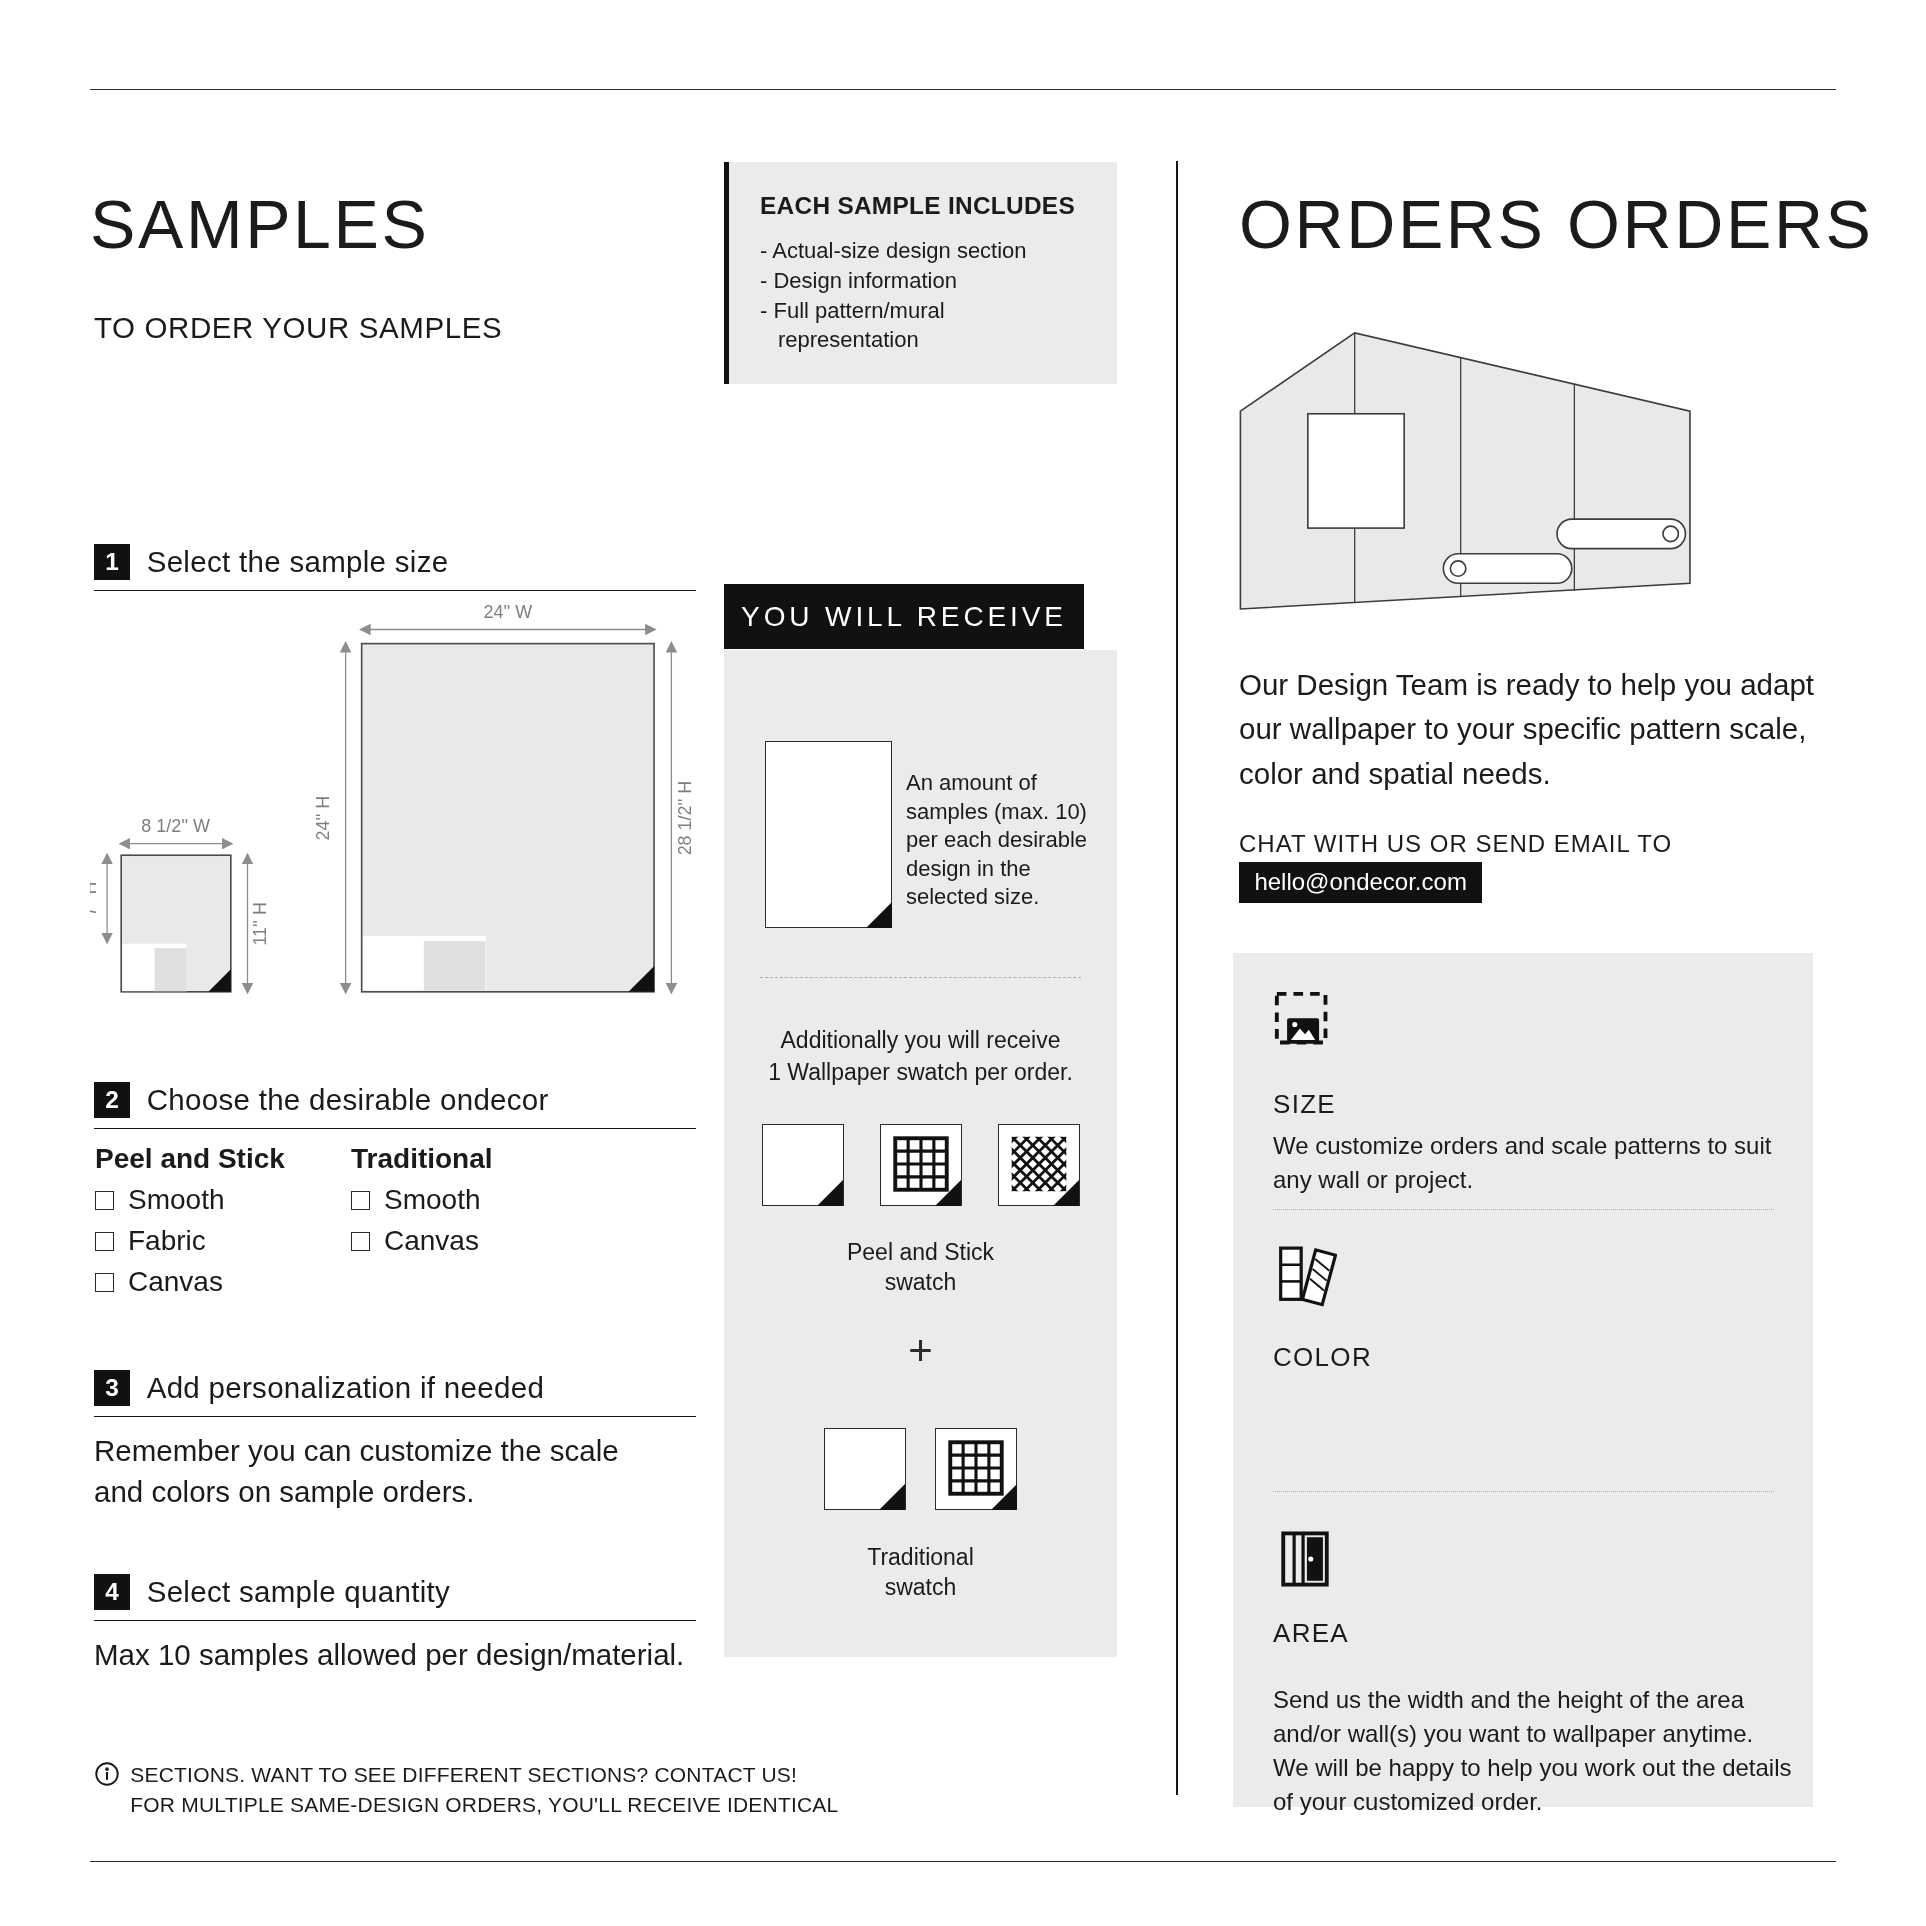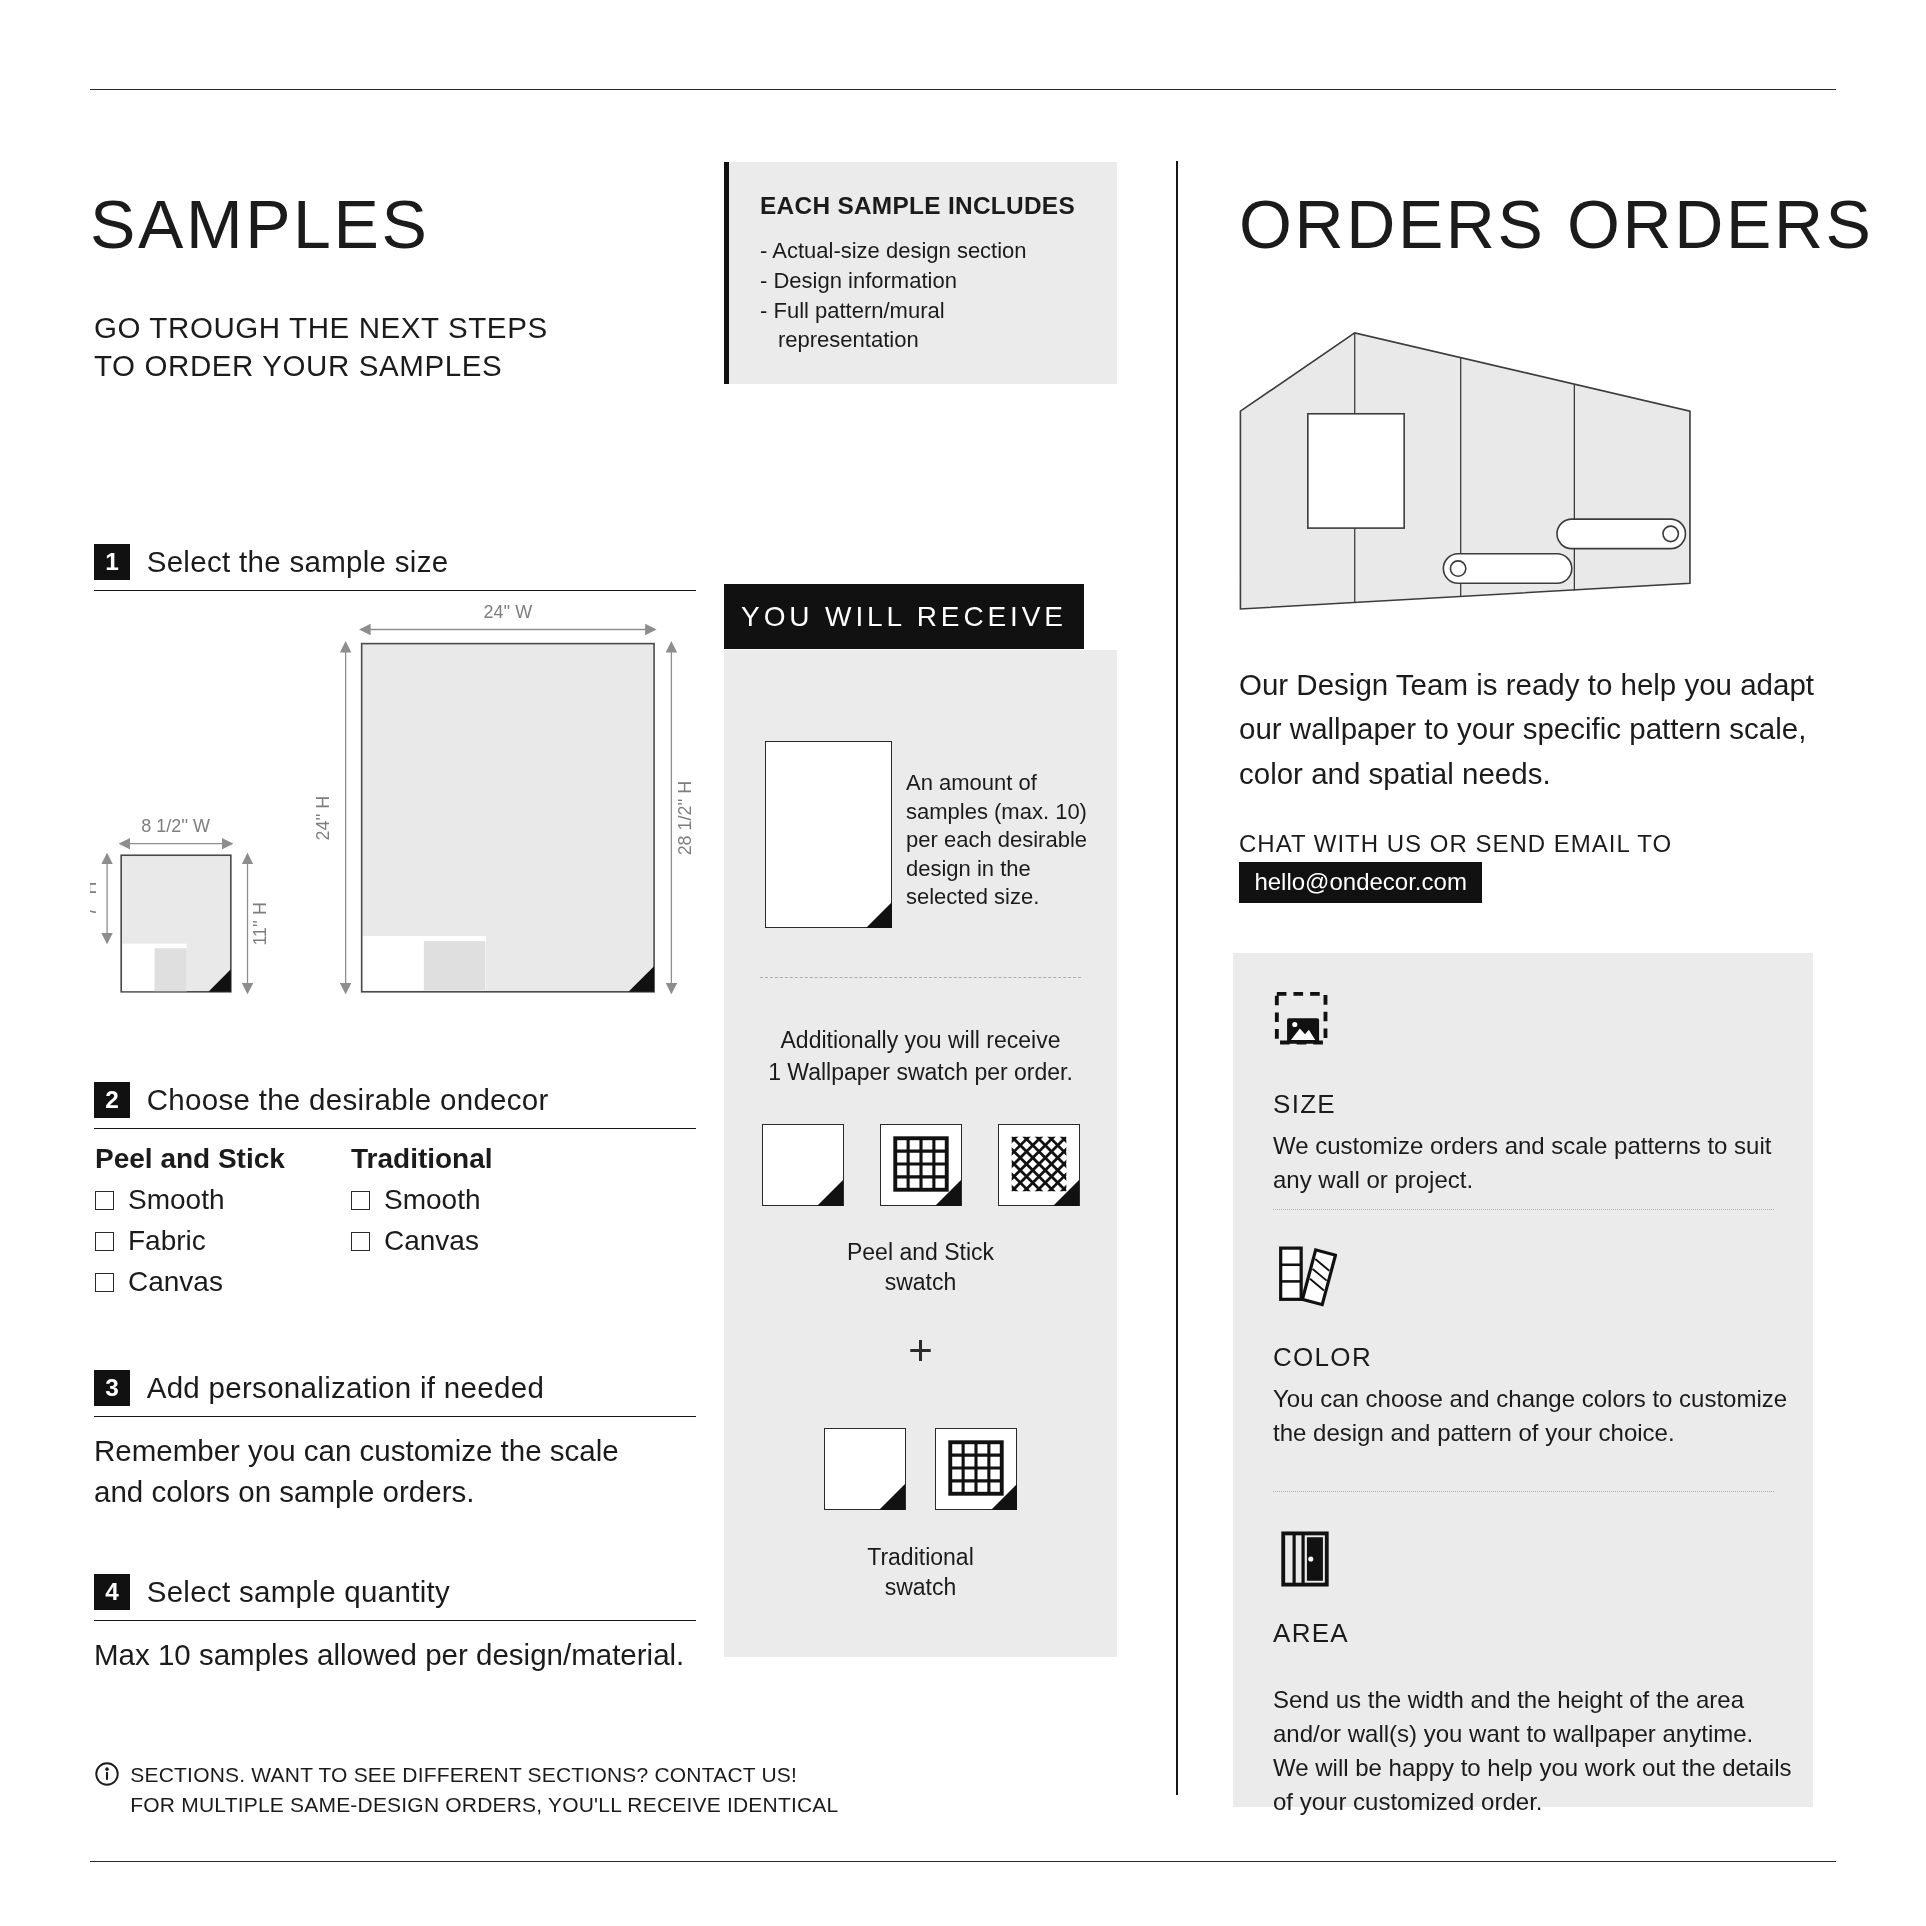--- a/index.html
+++ b/index.html
@@ -43,21 +43,20 @@
   svg text { font-family:"Liberation Sans", sans-serif; }
 </style>
 </head>
 <body>
 
 <div class="abs rule" style="left:90px; top:89px; width:1746px;"></div>
 
 <h1 class="abs big-title" style="left:90px; top:145px;">SAMPLES</h1>
 
 <div class="abs intro" style="left:94px; top:309px;">
-  <div>GO TROUGH THE NEXT STEPS</div>
   <div>TO ORDER YOUR SAMPLES</div>
 </div>
 
 <aside class="abs includes" style="left:724px; top:162px; width:393px;">
   <h3>EACH SAMPLE INCLUDES</h3>
   <div class="item">Actual-size design section</div>
   <div class="item">Design information</div>
   <div class="item">Full pattern/mural representation</div>
 </aside>
 
@@ -308,21 +307,20 @@
         <line x1="49" y1="22" x2="75" y2="34"></line>
         <line x1="49" y1="38" x2="75" y2="50"></line>
         <line x1="49" y1="54" x2="75" y2="66"></line>
       </g>
     </g>
     <rect x="12" y="8" width="32" height="80" fill="#fff" stroke="#111" stroke-width="5"></rect>
     <line x1="12" y1="34" x2="44" y2="34" stroke="#111" stroke-width="4"></line>
     <line x1="12" y1="60" x2="44" y2="60" stroke="#111" stroke-width="4"></line>
   </svg>
   <div class="abs feature-head" style="left:40px; top:389px;">COLOR</div>
-  <div class="abs feature-text" style="left:40px; top:429px; width:520px;">You can choose and change colors to customize the design and pattern of your choice.</div>
   <div class="abs dotted-div" style="left:40px; top:538px; width:501px;"></div>
 
   <svg class="abs" style="left:40px; top:574px;" width="64" height="64" viewBox="0 0 100 100">
     <rect x="16" y="10" width="68" height="80" fill="none" stroke="#111" stroke-width="6"></rect>
     <line x1="33" y1="10" x2="33" y2="90" stroke="#111" stroke-width="5"></line>
     <line x1="47" y1="10" x2="47" y2="90" stroke="#111" stroke-width="5"></line>
     <rect x="53" y="16" width="25" height="68" fill="#111"></rect>
     <circle cx="59" cy="50" r="4" fill="#fff"></circle>
   </svg>
   <div class="abs feature-head" style="left:40px; top:665px;">AREA</div>

